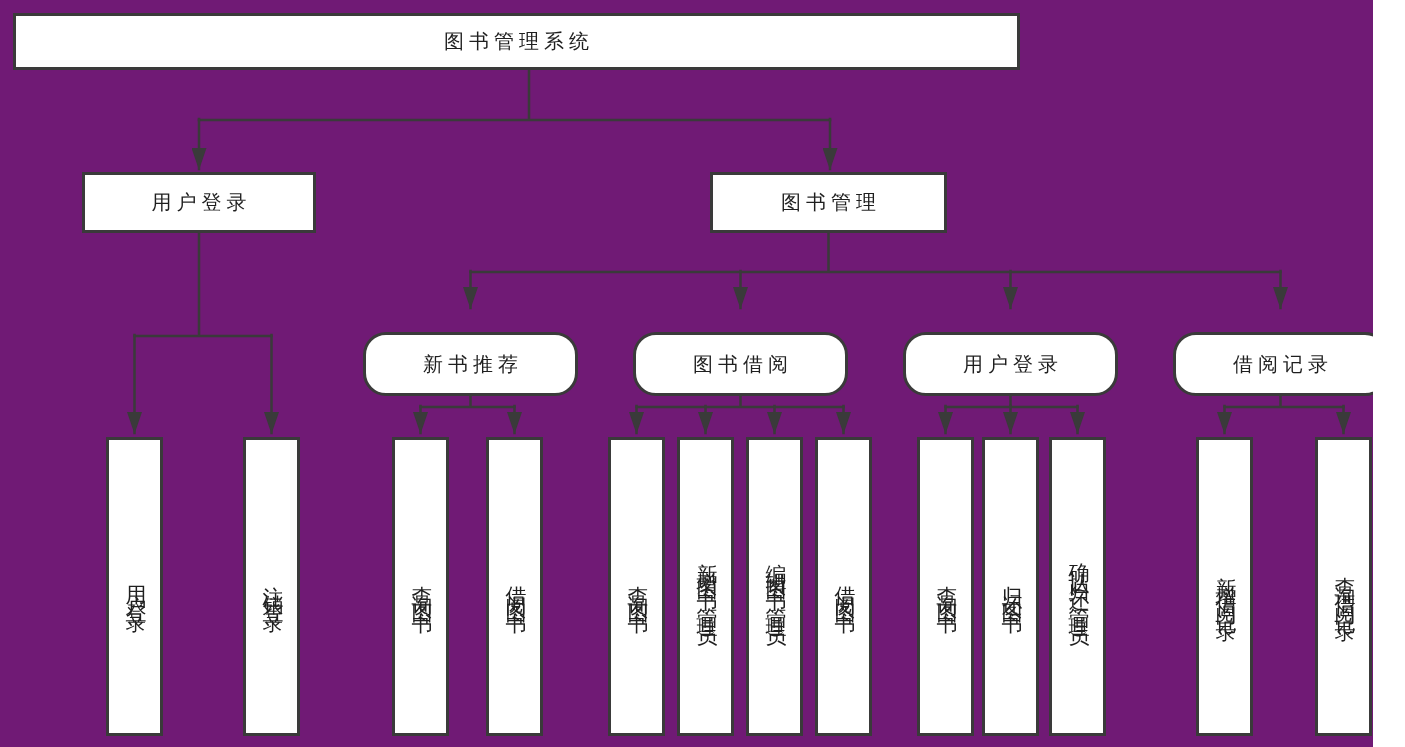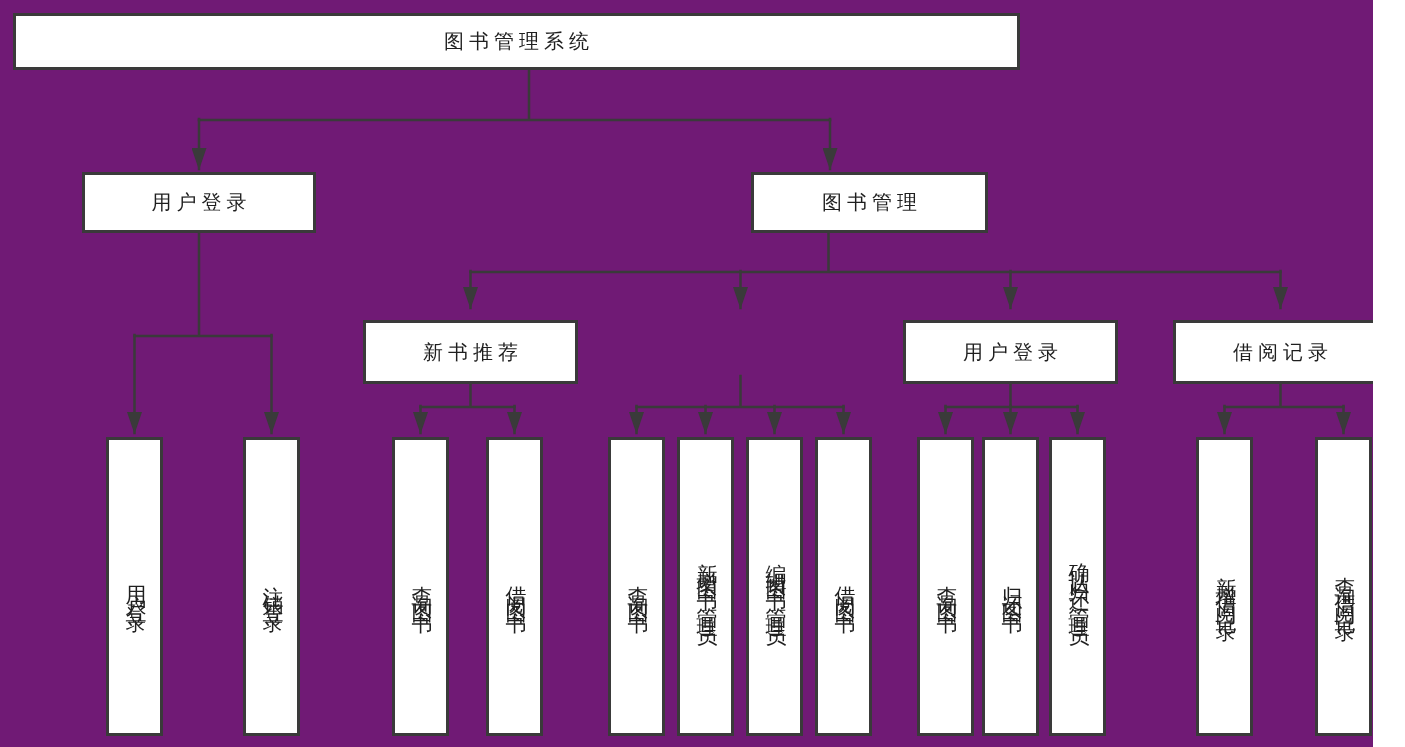--- a/index.html
+++ b/index.html
@@ -18,22 +18,22 @@
   }
   .hlabel{font-size:20px;letter-spacing:5px;text-indent:5px;white-space:nowrap;}
   .vtext{
     writing-mode:vertical-rl;text-orientation:mixed;
     font-size:21px;letter-spacing:9px;line-height:1;white-space:nowrap;
   }
   
   .root{left:13px;top:13px;width:1007px;height:57px;}
   .l2{top:172px;height:61px;}
   .l2.user{left:82px;width:234px;}
-  .l2.mgmt{left:710px;width:237px;margin-left:41px;}
-  .l3{top:320px;width:215px;height:64px;}
+  .l2.mgmt{left:710px;width:237px;}
+  .l3{top:332px;width:215px;height:64px;border-radius:23px;}
   .l3.n1{left:363px;} .l3.n2{left:633px;} .l3.n3{left:903px;} .l3.n4{left:1173px;}
   .leaf{top:437px;width:57px;height:299px;}
   .lf-u1{left:106px;} .lf-u2{left:243px;}
   .lf-r1{left:392px;} .lf-r2{left:486px;}
   .lf-b1{left:608px;} .lf-b2{left:677px;} .lf-b3{left:746px;} .lf-b4{left:815px;}
   .lf-c1{left:917px;} .lf-c2{left:982px;} .lf-c3{left:1049px;}
   .lf-d1{left:1196px;} .lf-d2{left:1315px;}
   .watermark{
     position:absolute;left:1186px;top:716px;z-index:5;
     font-size:17px;letter-spacing:1px;white-space:nowrap;
@@ -93,20 +93,23 @@
   <div class="box l2 user">
     <span class="hlabel">用户登录</span>
   </div>
   <div class="box l2 mgmt">
     <span class="hlabel">图书管理</span>
   </div>
 
   <div class="box l3 n1">
     <span class="hlabel">新书推荐</span>
   </div>
+  <div class="box l3 n2">
+    <span class="hlabel">图书借阅</span>
+  </div>
   <div class="box l3 n3">
     <span class="hlabel">用户登录</span>
   </div>
   <div class="box l3 n4">
     <span class="hlabel">借阅记录</span>
   </div>
 
   <div class="box leaf lf-u1">
     <span class="vtext">用户登录</span>
   </div>

